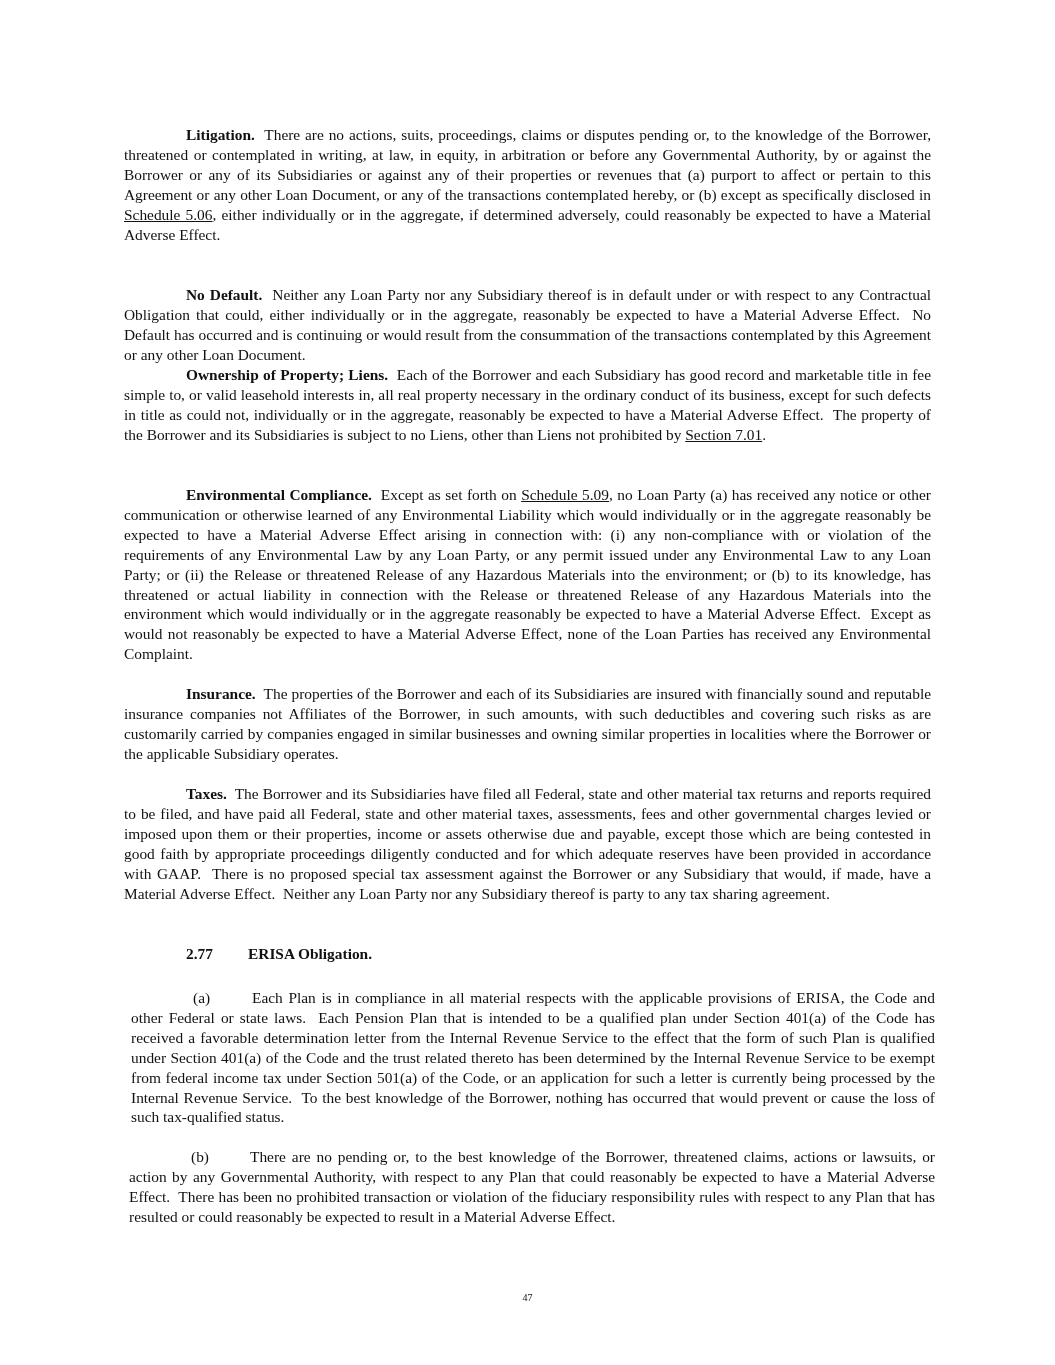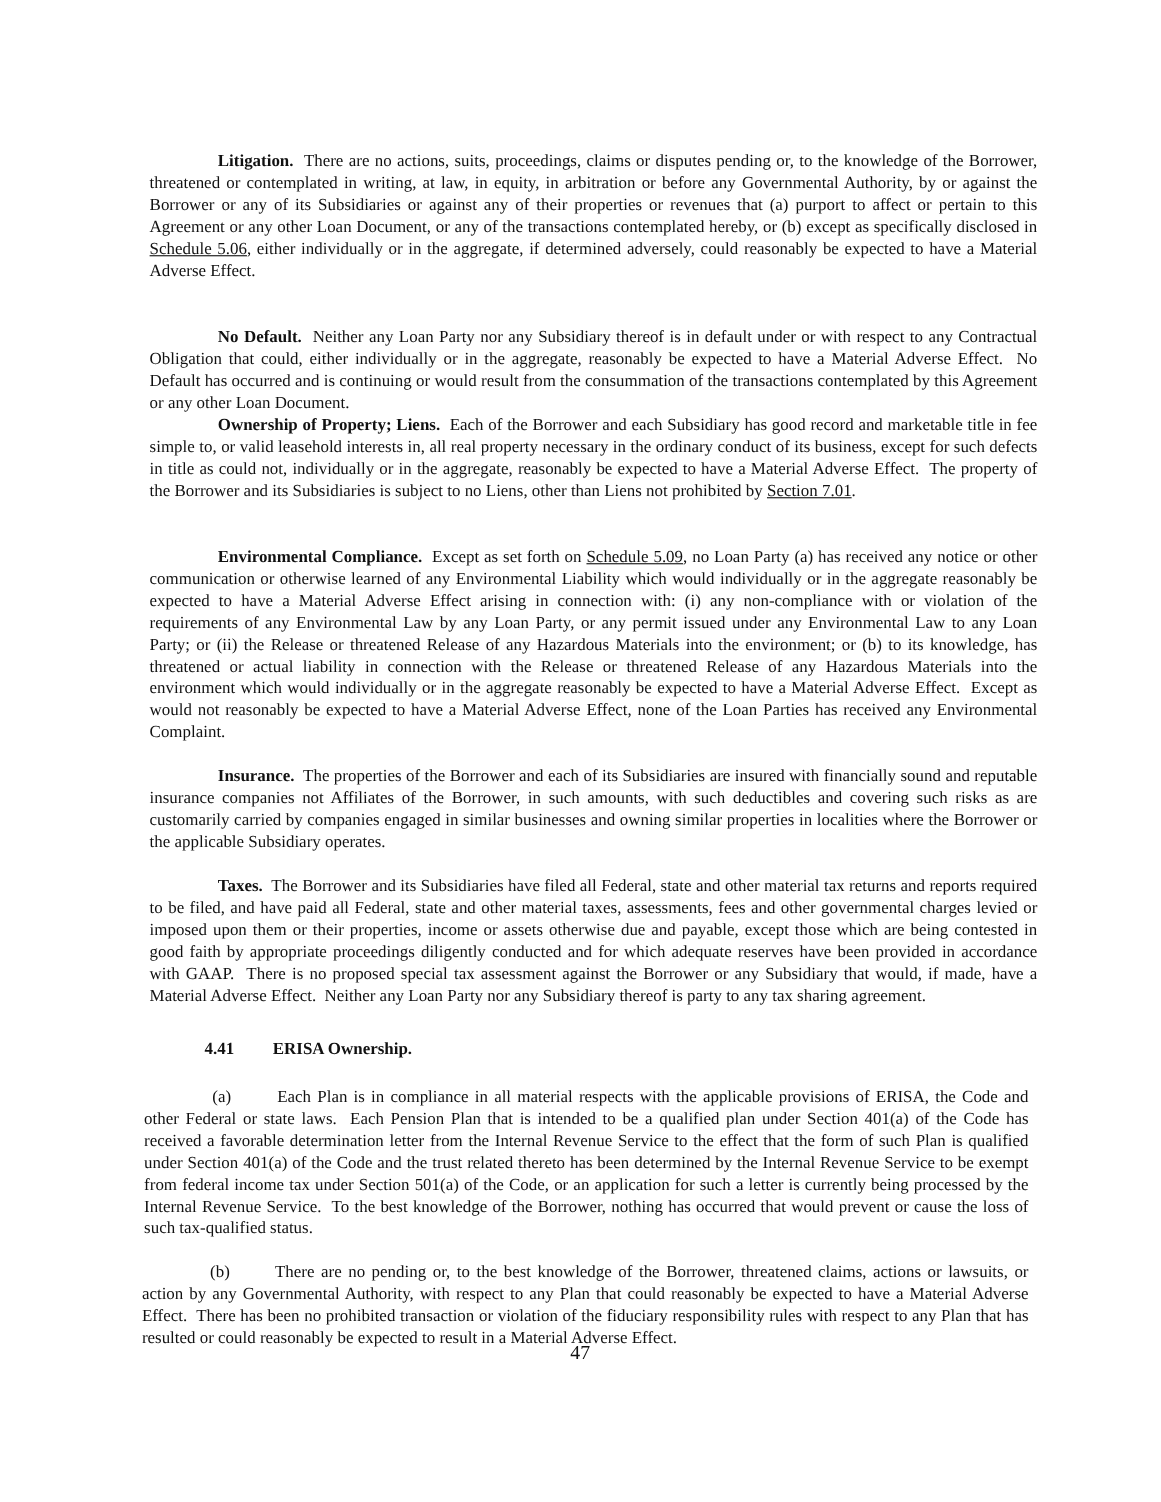--- a/index.html
+++ b/index.html
@@ -8,21 +8,21 @@
       position: absolute; left: 0; top: 0; width: 1055px; height: 1365px;
       background: #ffffff; color: #111111;
       font-family: "Liberation Serif", serif;
       font-size: 15.4px;
       line-height: 19.9px;
     }
     .para {
       position: absolute;
       left: 124px;
       width: 807px;
-      margin: 12px;
+      margin: 0;
       text-align: justify;
       text-indent: 62px;
     }
     .para b { font-weight: bold; }
     .u { text-decoration: underline; }
     .heading {
       position: absolute;
       left: 186px;
       margin: 0;
       font-weight: bold;
@@ -31,42 +31,42 @@
     .sub {
       position: absolute;
       left: 127px;
       width: 804px;
       margin: 4px;
       text-align: justify;
       text-indent: 62px;
     }
     .sub .lbl { display: inline-block; width: 59px; text-indent: 0; }
     .pagenum {
-      position: absolute; left: 0; width: 1055px; top: 1220px;
-      text-align: center; font-size: 18px;
+      position: absolute; left: 0; width: 1055px; top: 1288px;
+      text-align: center; font-size: 10px;
     }
   </style>
 </head>
 <body>
 
 <div class="page">
 
   <p class="para" style="top:125px;"><b style="white-space: pre-wrap;">Litigation.</b><span style="white-space: pre-wrap;">  There are no actions, suits, proceedings, claims or disputes pending or, to the knowledge of the Borrower, threatened or contemplated in writing, at law, in equity, in arbitration or before any Governmental Authority, by or against the Borrower or any of its Subsidiaries or against any of their properties or revenues that (a) purport to affect or pertain to this Agreement or any other Loan Document, or any of the transactions contemplated hereby, or (b) except as specifically disclosed in </span><span class="u" style="white-space: pre-wrap;">Schedule 5.06</span><span style="white-space: pre-wrap;">, either individually or in the aggregate, if determined adversely, could reasonably be expected to have a Material Adverse Effect.</span></p>
 
   <p class="para" style="top:285px;"><b style="white-space: pre-wrap;">No Default.</b><span style="white-space: pre-wrap;">  Neither any Loan Party nor any Subsidiary thereof is in default under or with respect to any Contractual Obligation that could, either individually or in the aggregate, reasonably be expected to have a Material Adverse Effect.  No Default has occurred and is continuing or would result from the consummation of the transactions contemplated by this Agreement or any other Loan Document.</span></p>
 
   <p class="para" style="top:365px;"><b style="white-space: pre-wrap;">Ownership of Property; Liens.</b><span style="white-space: pre-wrap;">  Each of the Borrower and each Subsidiary has good record and marketable title in fee simple to, or valid leasehold interests in, all real property necessary in the ordinary conduct of its business, except for such defects in title as could not, individually or in the aggregate, reasonably be expected to have a Material Adverse Effect.  The property of the Borrower and its Subsidiaries is subject to no Liens, other than Liens not prohibited by </span><span class="u" style="white-space: pre-wrap;">Section 7.01</span><span style="white-space: pre-wrap;">.</span></p>
 
   <p class="para" style="top:485px;"><b style="white-space: pre-wrap;">Environmental Compliance.</b><span style="white-space: pre-wrap;">  Except as set forth on </span><span class="u" style="white-space: pre-wrap;">Schedule 5.09</span><span style="white-space: pre-wrap;">, no Loan Party (a) has received any notice or other communication or otherwise learned of any Environmental Liability which would individually or in the aggregate reasonably be expected to have a Material Adverse Effect arising in connection with: (i) any non-compliance with or violation of the requirements of any Environmental Law by any Loan Party, or any permit issued under any Environmental Law to any Loan Party; or (ii) the Release or threatened Release of any Hazardous Materials into the environment; or (b) to its knowledge, has threatened or actual liability in connection with the Release or threatened Release of any Hazardous Materials into the environment which would individually or in the aggregate reasonably be expected to have a Material Adverse Effect.  Except as would not reasonably be expected to have a Material Adverse Effect, none of the Loan Parties has received any Environmental Complaint.</span></p>
 
   <p class="para" style="top:684px;"><b style="white-space: pre-wrap;">Insurance.</b><span style="white-space: pre-wrap;">  The properties of the Borrower and each of its Subsidiaries are insured with financially sound and reputable insurance companies not Affiliates of the Borrower, in such amounts, with such deductibles and covering such risks as are customarily carried by companies engaged in similar businesses and owning similar properties in localities where the Borrower or the applicable Subsidiary operates.</span></p>
 
   <p class="para" style="top:784px;"><b style="white-space: pre-wrap;">Taxes.</b><span style="white-space: pre-wrap;">  The Borrower and its Subsidiaries have filed all Federal, state and other material tax returns and reports required to be filed, and have paid all Federal, state and other material taxes, assessments, fees and other governmental charges levied or imposed upon them or their properties, income or assets otherwise due and payable, except those which are being contested in good faith by appropriate proceedings diligently conducted and for which adequate reserves have been provided in accordance with GAAP.  There is no proposed special tax assessment against the Borrower or any Subsidiary that would, if made, have a Material Adverse Effect.  Neither any Loan Party nor any Subsidiary thereof is party to any tax sharing agreement.</span></p>
 
-  <p class="heading" style="top:944px;"><span class="num" style="white-space: pre-wrap;">4.41</span><span style="white-space: pre-wrap;">ERISA Ownership.</span></p>
+  <p class="heading" style="top:944px;"><span class="num" style="white-space: pre-wrap;">2.77</span><span style="white-space: pre-wrap;">ERISA Obligation.</span></p>
 
   <p class="sub" style="top:984px;"><span class="lbl" style="white-space: pre-wrap;">(a)</span><span style="white-space: pre-wrap;">Each Plan is in compliance in all material respects with the applicable provisions of ERISA, the Code and other Federal or state laws.  Each Pension Plan that is intended to be a qualified plan under Section 401(a) of the Code has received a favorable determination letter from the Internal Revenue Service to the effect that the form of such Plan is qualified under Section 401(a) of the Code and the trust related thereto has been determined by the Internal Revenue Service to be exempt from federal income tax under Section 501(a) of the Code, or an application for such a letter is currently being processed by the Internal Revenue Service.  To the best knowledge of the Borrower, nothing has occurred that would prevent or cause the loss of such tax-qualified status.</span></p>
 
   <p class="sub" style="top:1143px; left:125px; width:806px;"><span class="lbl" style="white-space: pre-wrap;">(b)</span><span style="white-space: pre-wrap;">There are no pending or, to the best knowledge of the Borrower, threatened claims, actions or lawsuits, or action by any Governmental Authority, with respect to any Plan that could reasonably be expected to have a Material Adverse Effect.  There has been no prohibited transaction or violation of the fiduciary responsibility rules with respect to any Plan that has resulted or could reasonably be expected to result in a Material Adverse Effect.</span></p>
 
   <div class="pagenum" style="white-space: pre-wrap;">47</div>
 
 </div>
 
 </body></html>

